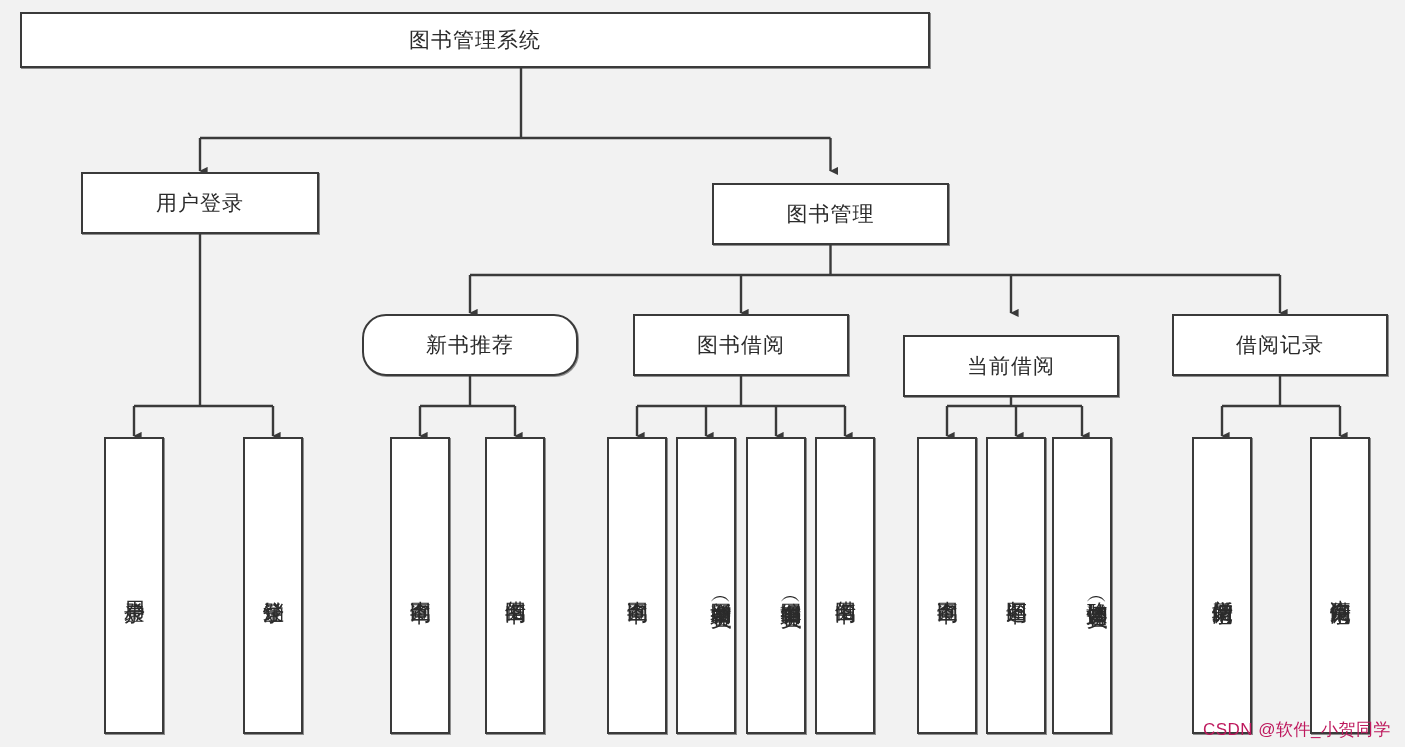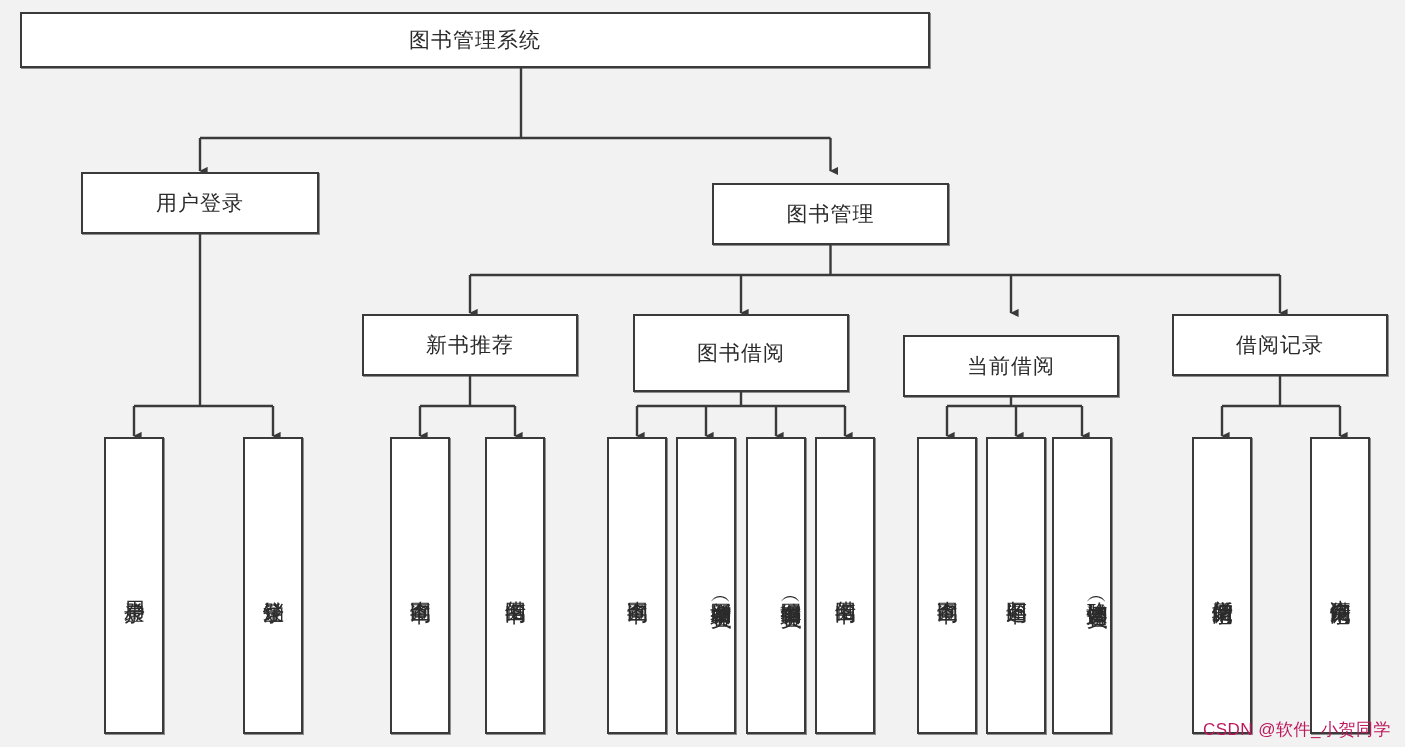--- a/index.html
+++ b/index.html
@@ -127,24 +127,24 @@
   <div id="nodes-layer">
       <div class="node-box" style="left: 20px; top: 12px; width: 910px; height: 56px;">
         <div class="node-label-h">图书管理系统</div>
       </div>
       <div class="node-box" style="left: 81px; top: 172px; width: 238px; height: 62px;">
         <div class="node-label-h">用户登录</div>
       </div>
       <div class="node-box" style="left: 712px; top: 172px; width: 237px; height: 62px; margin-top: 11px;">
         <div class="node-label-h">图书管理</div>
       </div>
-      <div class="node-box" style="left: 362px; top: 314px; width: 216px; height: 62px;">
+      <div class="node-box" style="left: 362px; top: 314px; width: 216px; height: 62px; border-radius: 24px;">
         <div class="node-label-h">新书推荐</div>
       </div>
-      <div class="node-box" style="left: 633px; top: 314px; width: 216px; height: 78px;">
+      <div class="node-box" style="left: 633px; top: 314px; width: 216px; height: 62px;">
         <div class="node-label-h">图书借阅</div>
       </div>
       <div class="node-box" style="left: 903px; top: 314px; width: 216px; height: 62px; margin-top: 21px;">
         <div class="node-label-h">当前借阅</div>
       </div>
       <div class="node-box" style="left: 1172px; top: 314px; width: 216px; height: 62px;">
         <div class="node-label-h">借阅记录</div>
       </div>
       <div class="node-box" style="left: 104px; top: 437px; width: 60px; height: 297px;">
         <div class="node-label-v centered">用户登录</div>

